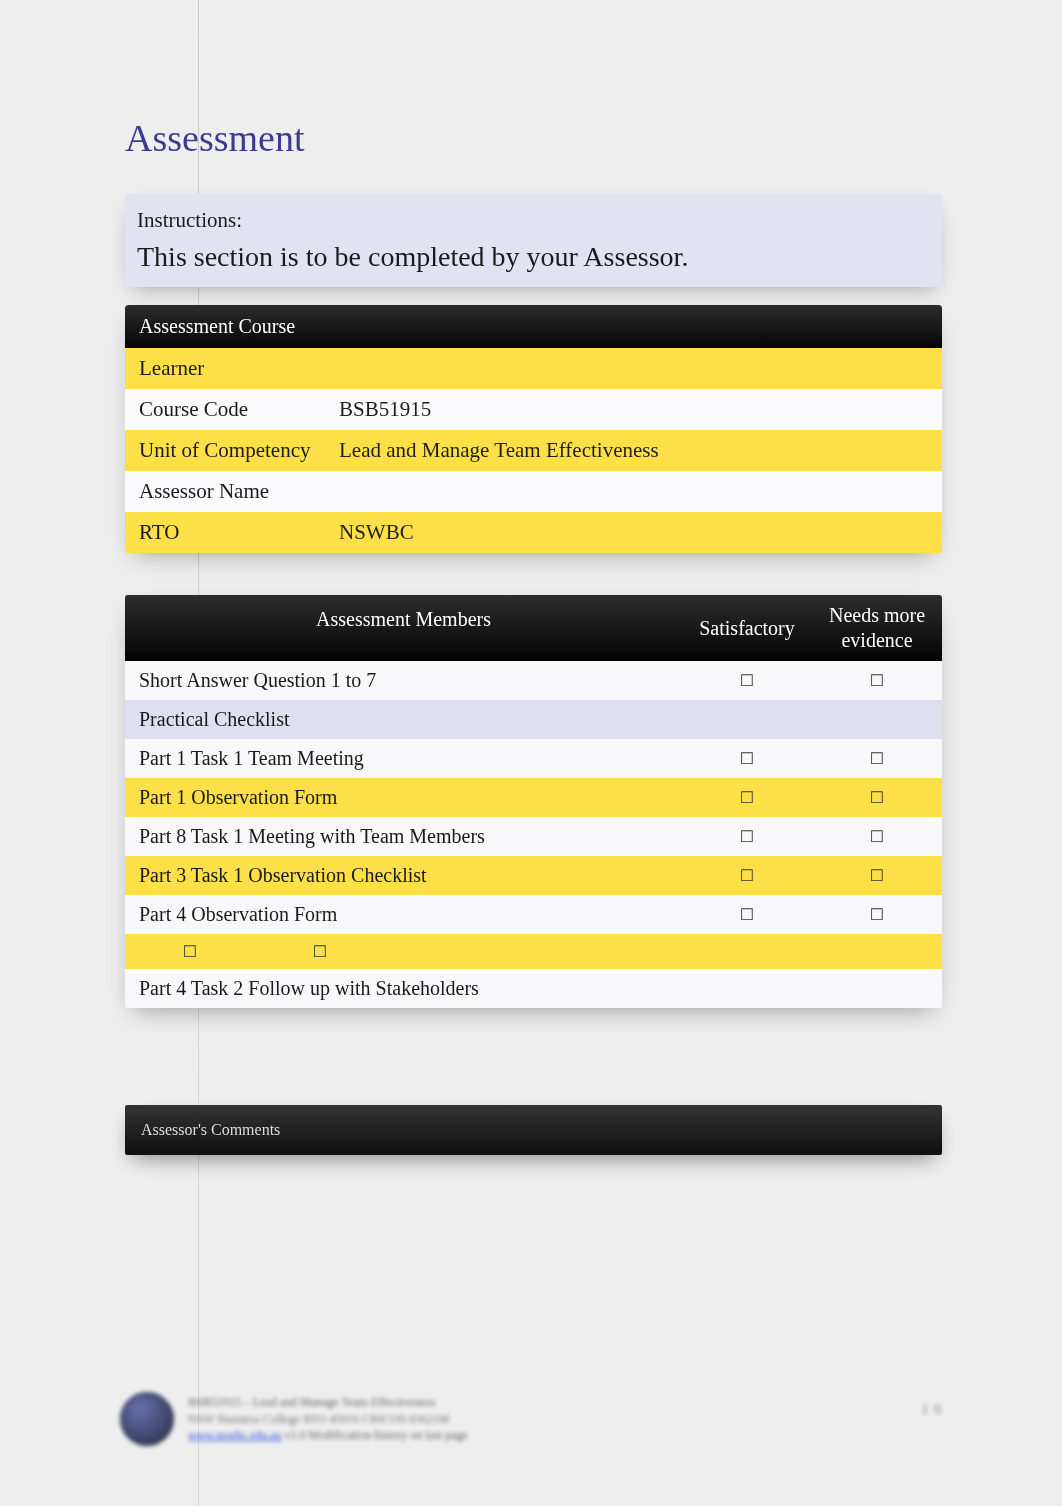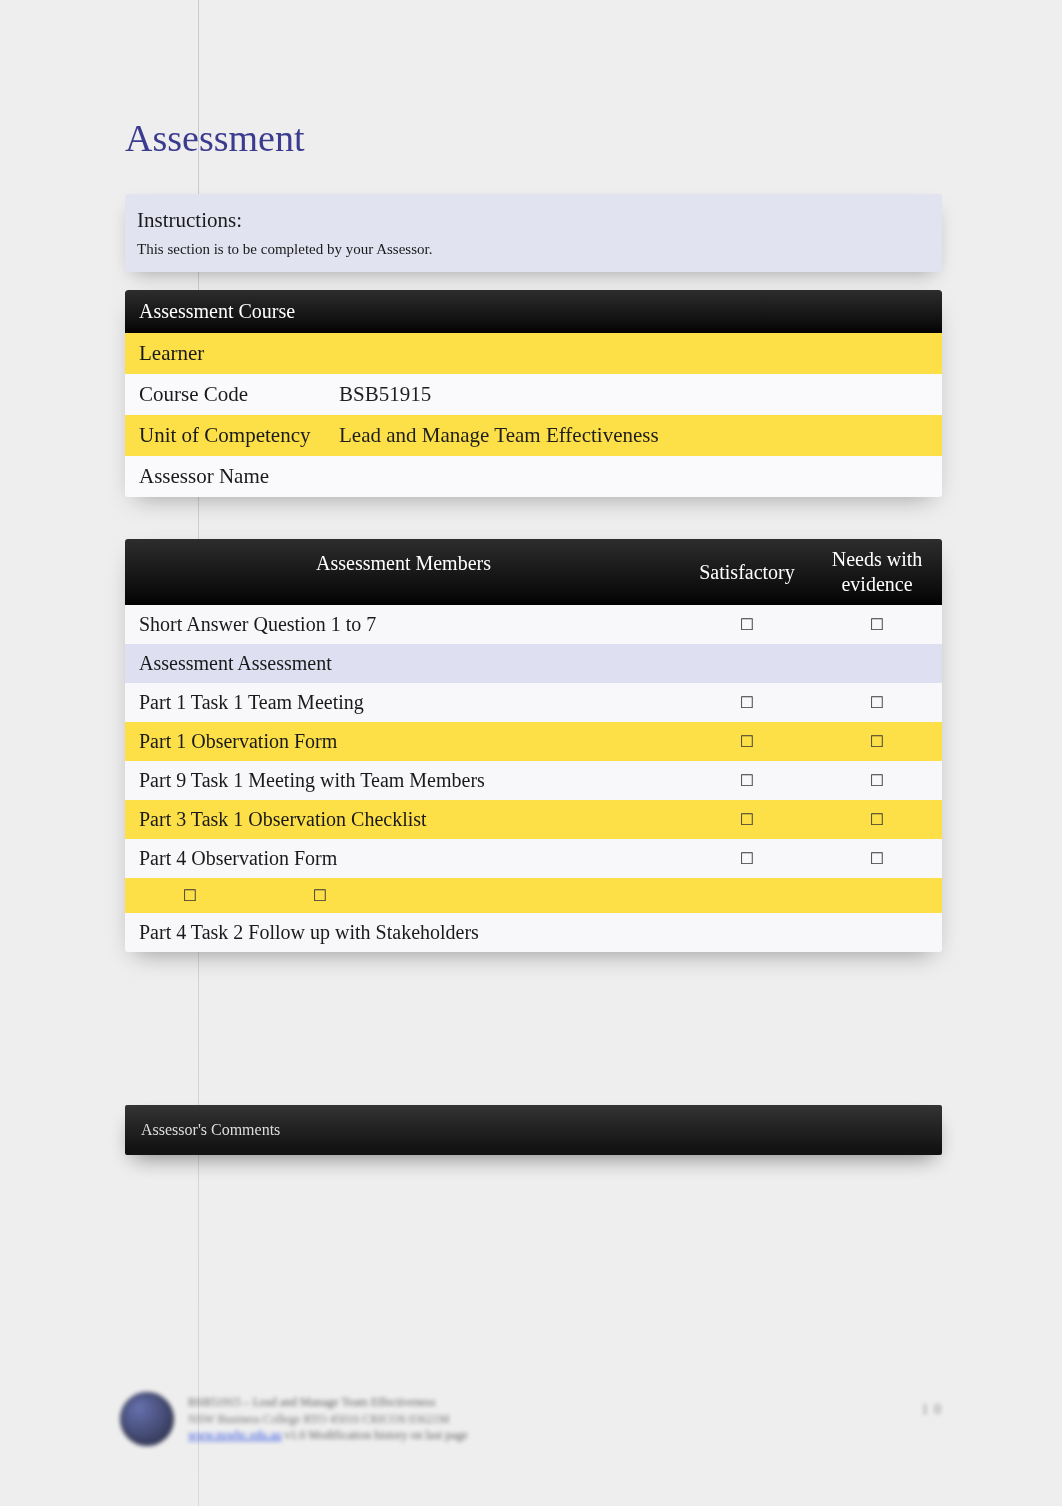--- a/index.html
+++ b/index.html
@@ -37,21 +37,21 @@
       margin-bottom:34px;
     }
     .instr-box {
       background:#e2e3f1;
       padding:14px 12px 14px 12px;
       border-radius:3px;
       box-shadow:0 8px 20px -8px rgba(0,0,0,0.35);
       margin-bottom:18px;
     }
     .instr-box .lbl { font-size:21px; margin-bottom:8px; }
-    .instr-box .txt { font-size:15px; }
+    .instr-box .txt { font-size:28px; }
 
     .bar {
       background:linear-gradient(to bottom, #2d2d2d 0%, #0b0b0b 85%, #000 100%);
       color:#fff;
       font-size:20px;
       padding:10px 14px;
       border-radius:3px 3px 0 0;
       box-shadow:0 2px 6px rgba(0,0,0,0.4), 0 10px 20px -10px rgba(0,0,0,0.5);
     }
 
@@ -184,51 +184,55 @@
         <td class="v">BSB51915</td>
       </tr>
       <tr>
         <td class="k">Unit of Competency</td>
         <td class="v">Lead and Manage Team Effectiveness</td>
       </tr>
       <tr>
         <td class="k">Assessor Name</td>
         <td class="v"></td>
       </tr>
+      <tr>
+        <td class="k">RTO</td>
+        <td class="v">NSWBC</td>
+      </tr>
     </tbody>
       </table>
   </div>
 
   <div class="act">
     <div class="act-head">
       <div class="c1">Assessment Members</div>
       <div class="c2">Satisfactory</div>
-      <div class="c3">Needs with evidence</div>
+      <div class="c3">Needs more evidence</div>
     </div>
     <div id="activity-rows">
         <div class="arow">
           <div class="c1">Short Answer Question 1 to 7</div>
           <div class="c2">☐</div>
           <div class="c3">☐</div>
         </div>
         <div class="arow subhead">
-          <div class="c1">Assessment Assessment</div>
+          <div class="c1">Practical Checklist</div>
         </div>
         <div class="arow">
           <div class="c1">Part 1 Task 1 Team Meeting</div>
           <div class="c2">☐</div>
           <div class="c3">☐</div>
         </div>
         <div class="arow alt">
           <div class="c1">Part 1 Observation Form</div>
           <div class="c2">☐</div>
           <div class="c3">☐</div>
         </div>
         <div class="arow">
-          <div class="c1">Part 9 Task 1 Meeting with Team Members</div>
+          <div class="c1">Part 8 Task 1 Meeting with Team Members</div>
           <div class="c2">☐</div>
           <div class="c3">☐</div>
         </div>
         <div class="arow alt">
           <div class="c1">Part 3 Task 1 Observation Checklist</div>
           <div class="c2">☐</div>
           <div class="c3">☐</div>
         </div>
         <div class="arow">
           <div class="c1">Part 4 Observation Form</div>

